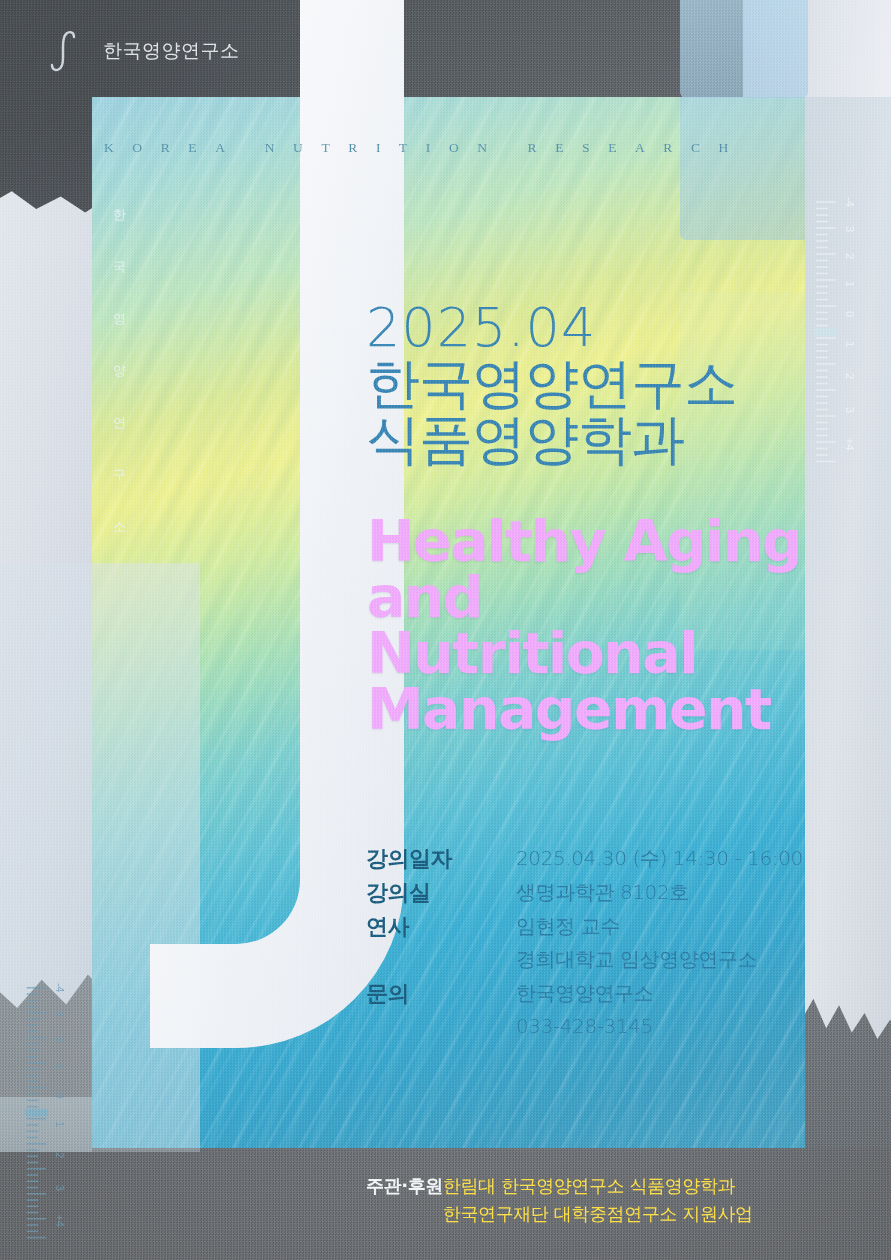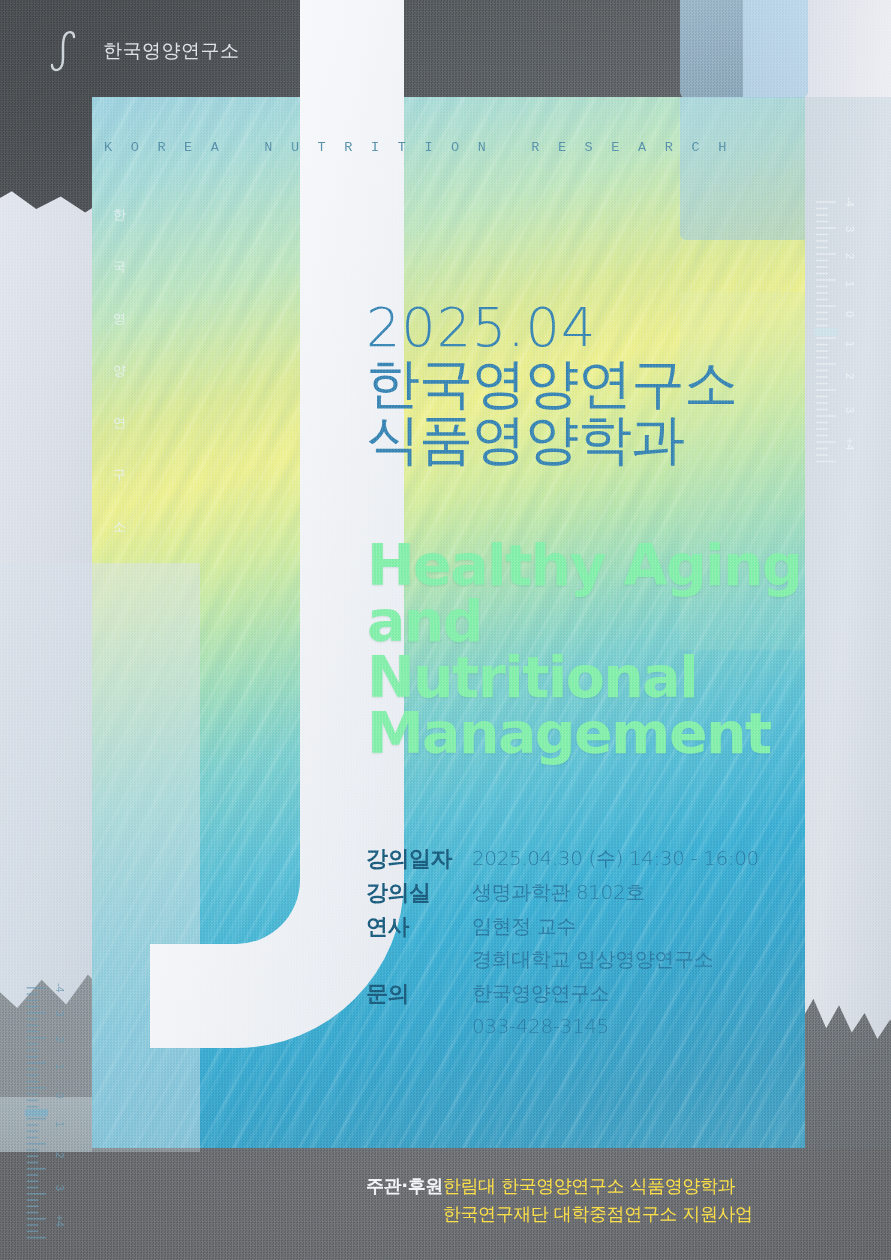--- a/index.html
+++ b/index.html
@@ -161,21 +161,21 @@
     color:#dfe3e8;font-size:19px;letter-spacing:.5px;
     font-family:"DejaVu Sans","Liberation Sans",sans-serif;
     white-space:nowrap;
   }
 
   
   .tracking-line{
     position:absolute;left:104px;top:140px;width:700px;
     color:#5a93ab;font-size:13.5px;letter-spacing:18.6px;
     white-space:nowrap;
-    font-family:Liberation Mono, monospace;
+    font-family:Liberation Serif, serif;
   }
 
   
   .vside{
     position:absolute;left:113px;top:206px;
     display:flex;flex-direction:column;align-items:center;
     gap:34px;
     color:#e9f3f6;font-size:13px;opacity:.9;
     font-family:"DejaVu Sans","Liberation Sans",sans-serif;
   }
@@ -191,36 +191,36 @@
     color:#3d87b5;
     font-size:54px;line-height:1.04;
     font-weight:300;
     letter-spacing:-1px;
     font-family:"DejaVu Sans","Liberation Sans",sans-serif;
     white-space:nowrap;
   }
   .kr-title .num{letter-spacing:1px;}
 
   .en-title{
-    position:absolute;left:367px;top:538px;width:430px;
-    color:#86efac;
+    position:absolute;left:367px;top:514px;width:430px;
+    color:#f0abfc;
     font-size:57px;line-height:.98;
     font-weight:700;
     letter-spacing:-1.6px;
     font-family:"DejaVu Sans","Liberation Sans",sans-serif;
     text-shadow:0 1px 2px rgba(40,90,110,.13);
     white-space:nowrap;
   }
 
   
   .info{
     position:absolute;left:366px;top:842px;width:420px;
     font-family:"DejaVu Sans","Liberation Sans",sans-serif;
   }
-  .info-row{display:flex;align-items:flex-start;margin-bottom:1px;}
+  .info-row{display:flex;align-items:flex-start;margin-bottom:1px;gap:44px;}
   .info-label{
     width:106px;flex:0 0 106px;
     color:#1e5f80;font-weight:700;font-size:22px;line-height:33px;
     letter-spacing:-.5px;
   }
   .info-values{display:flex;flex-direction:column;}
   .info-value{
     color:#2f7ea6;font-size:20px;line-height:33px;
     font-weight:300;letter-spacing:-.4px;white-space:nowrap;
   }

